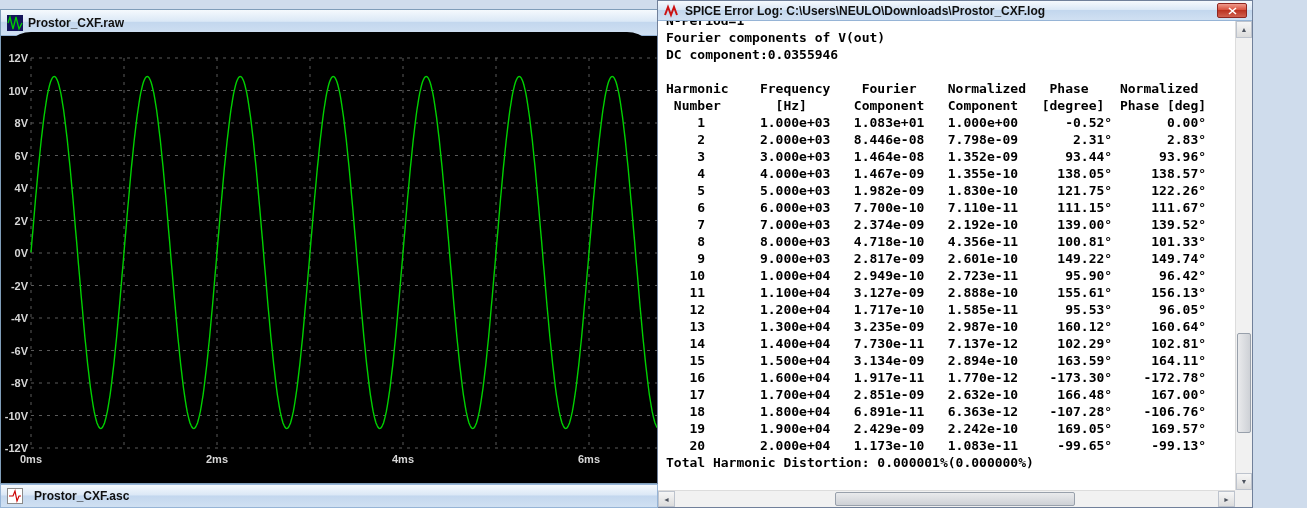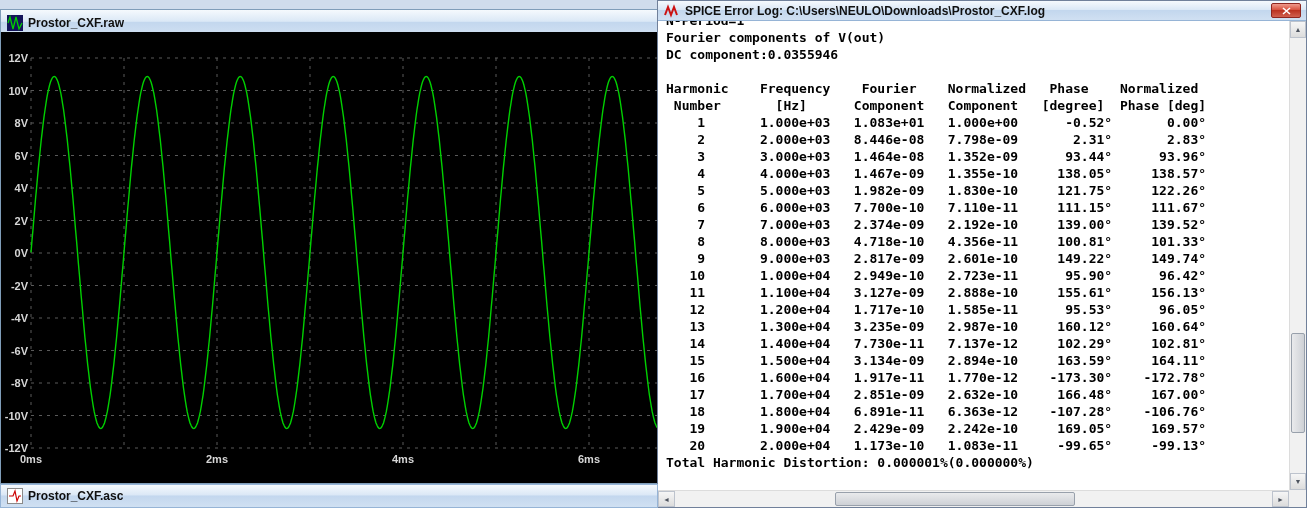--- a/index.html
+++ b/index.html
@@ -16,25 +16,25 @@
   }
   .title-text { font-size:12px; font-weight:bold; color:#101010; white-space:nowrap; overflow:hidden; }
   .icon16 { width:16px; height:16px; flex:0 0 auto; display:flex; align-items:center; justify-content:center; }
 
   
   .raw-window {
     position:absolute; left:0; top:9px; width:658px; height:475px;
     border:1px solid #7f9db9; background:#000;
   }
   .raw-window .titlebar { height:26px;align-items:center; }
-  .plot-area { position:absolute; left:0; top:22px; right:0; bottom:0; background:#000; overflow:hidden; }
+  .plot-area { position:absolute; left:0; top:22px; right:0; bottom:0; background:#000; overflow:hidden;border-radius:30px; }
 
   
   .log-window {
-    position:absolute; left:657px; top:0; width:650px; height:508px;
+    position:absolute; left:657px; top:0; width:596px; height:508px;
     background:#f0f0f0; border:1px solid #70809a;
   }
   .log-window .titlebar { height:20px; position:relative; padding-right:42px; }
   .close-btn {
     position:absolute; right:5px; top:2px; width:30px; height:15px;
     display:flex; align-items:center; justify-content:center;
     background:linear-gradient(to bottom,#ef9a8c,#d8523f 45%,#bb3322 50%,#d0604f);
     border:1px solid #8e2620; border-radius:2px;
   }
   .log-content {
@@ -68,21 +68,21 @@
     display:flex; background:#f1f1f1; border-top:1px solid #dcdcdc;
   }
   .hscroll .sb-btn { flex:0 0 17px; height:100%; }
   .hscroll .sb-thumb { top:1px; bottom:1px; left:160px; width:240px;
     background:linear-gradient(to bottom,#e9eaec,#ced1d6); }
   .sb-corner { position:absolute; right:0; bottom:0; width:17px; height:17px; background:#f0f0f0; }
 
   
   .asc-bar {
     position:absolute; left:0; top:484px; width:658px; height:24px;
-    display:flex; align-items:center; gap:5px; padding:0 6px;
+    display:flex; align-items:center; gap:11px; padding:0 6px;
     background:linear-gradient(to bottom,#f5f9fd,#dbe8f6 45%,#c3d7ee 50%,#d0e0f2);
     border:1px solid #96b4d6;
   }
 </style>
 </head>
 <body>
 
 <div class="raw-window">
   <div class="titlebar">
     <span class="icon16">

